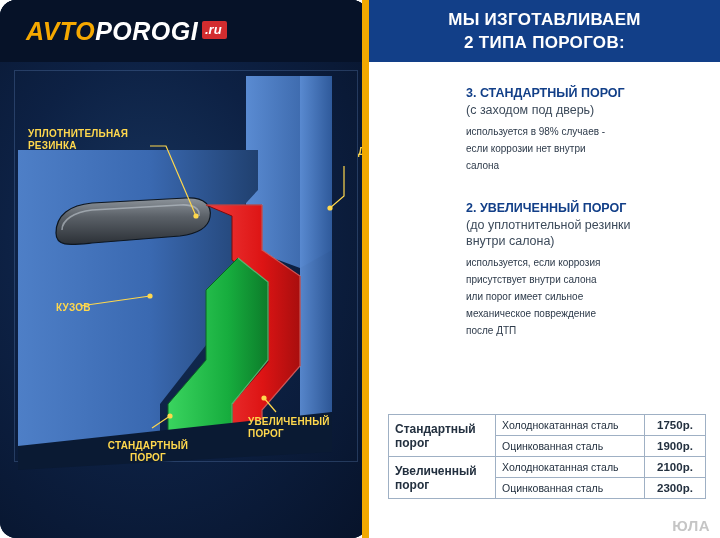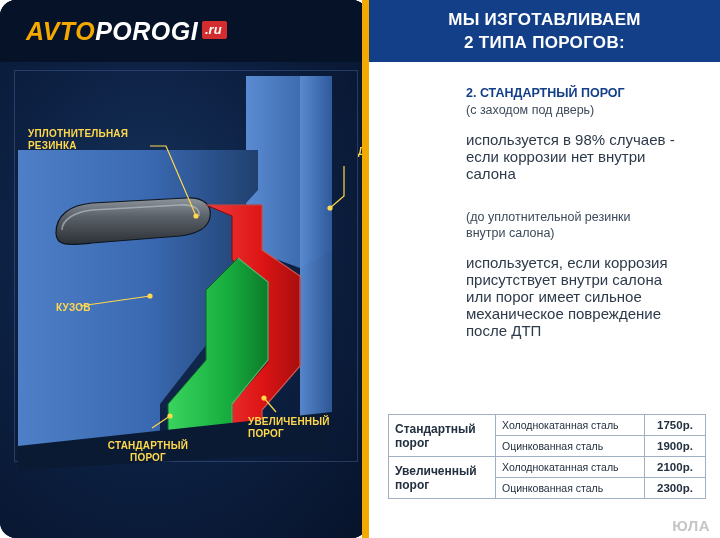--- a/index.html
+++ b/index.html
@@ -141,24 +141,24 @@
     color: #123f88;
     line-height: 15px;
   }
   .sec-sub {
     font-size: 12.5px;
     color: #3c4a5a;
     line-height: 16px;
     margin-top: 1px;
   }
   .sec-body {
-    font-size: 15px;
+    font-size: 10px;
     color: #2d3a4a;
     line-height: 17px;
-    margin-top: 13px;
+    margin-top: 5px;
     white-space: pre-line;
   }
   #section2 { margin-top: 27px; }
   
   #price-table {
     position: absolute;
     left: 388px;
     top: 414px;
     width: 318px;
     border-collapse: collapse;
@@ -307,27 +307,28 @@
   <div id="right-panel"></div>
   <div id="right-divider"></div>
 
   <div id="right-header">
     <div class="line1">МЫ ИЗГОТАВЛИВАЕМ</div>
     <div class="line2">2 ТИПА ПОРОГОВ:</div>
   </div>
 
   <div id="content">
     <div>
-      <div class="sec-title">2. СТАНДАРТНЫЙ ПОРОГ</div>
+      <div class="sec-title">3. СТАНДАРТНЫЙ ПОРОГ</div>
       <div class="sec-sub">(с заходом под дверь)</div>
       <div class="sec-body">используется в 98% случаев -
 если коррозии нет внутри
 салона</div>
     </div>
     <div id="section2">
+      <div class="sec-title">2. УВЕЛИЧЕННЫЙ ПОРОГ</div>
       <div class="sec-sub" style="white-space:pre-line;">(до уплотнительной резинки
 внутри салона)</div>
       <div class="sec-body">используется, если коррозия
 присутствует внутри салона
 или порог имеет сильное
 механическое повреждение
 после ДТП</div>
     </div>
   </div>
 

